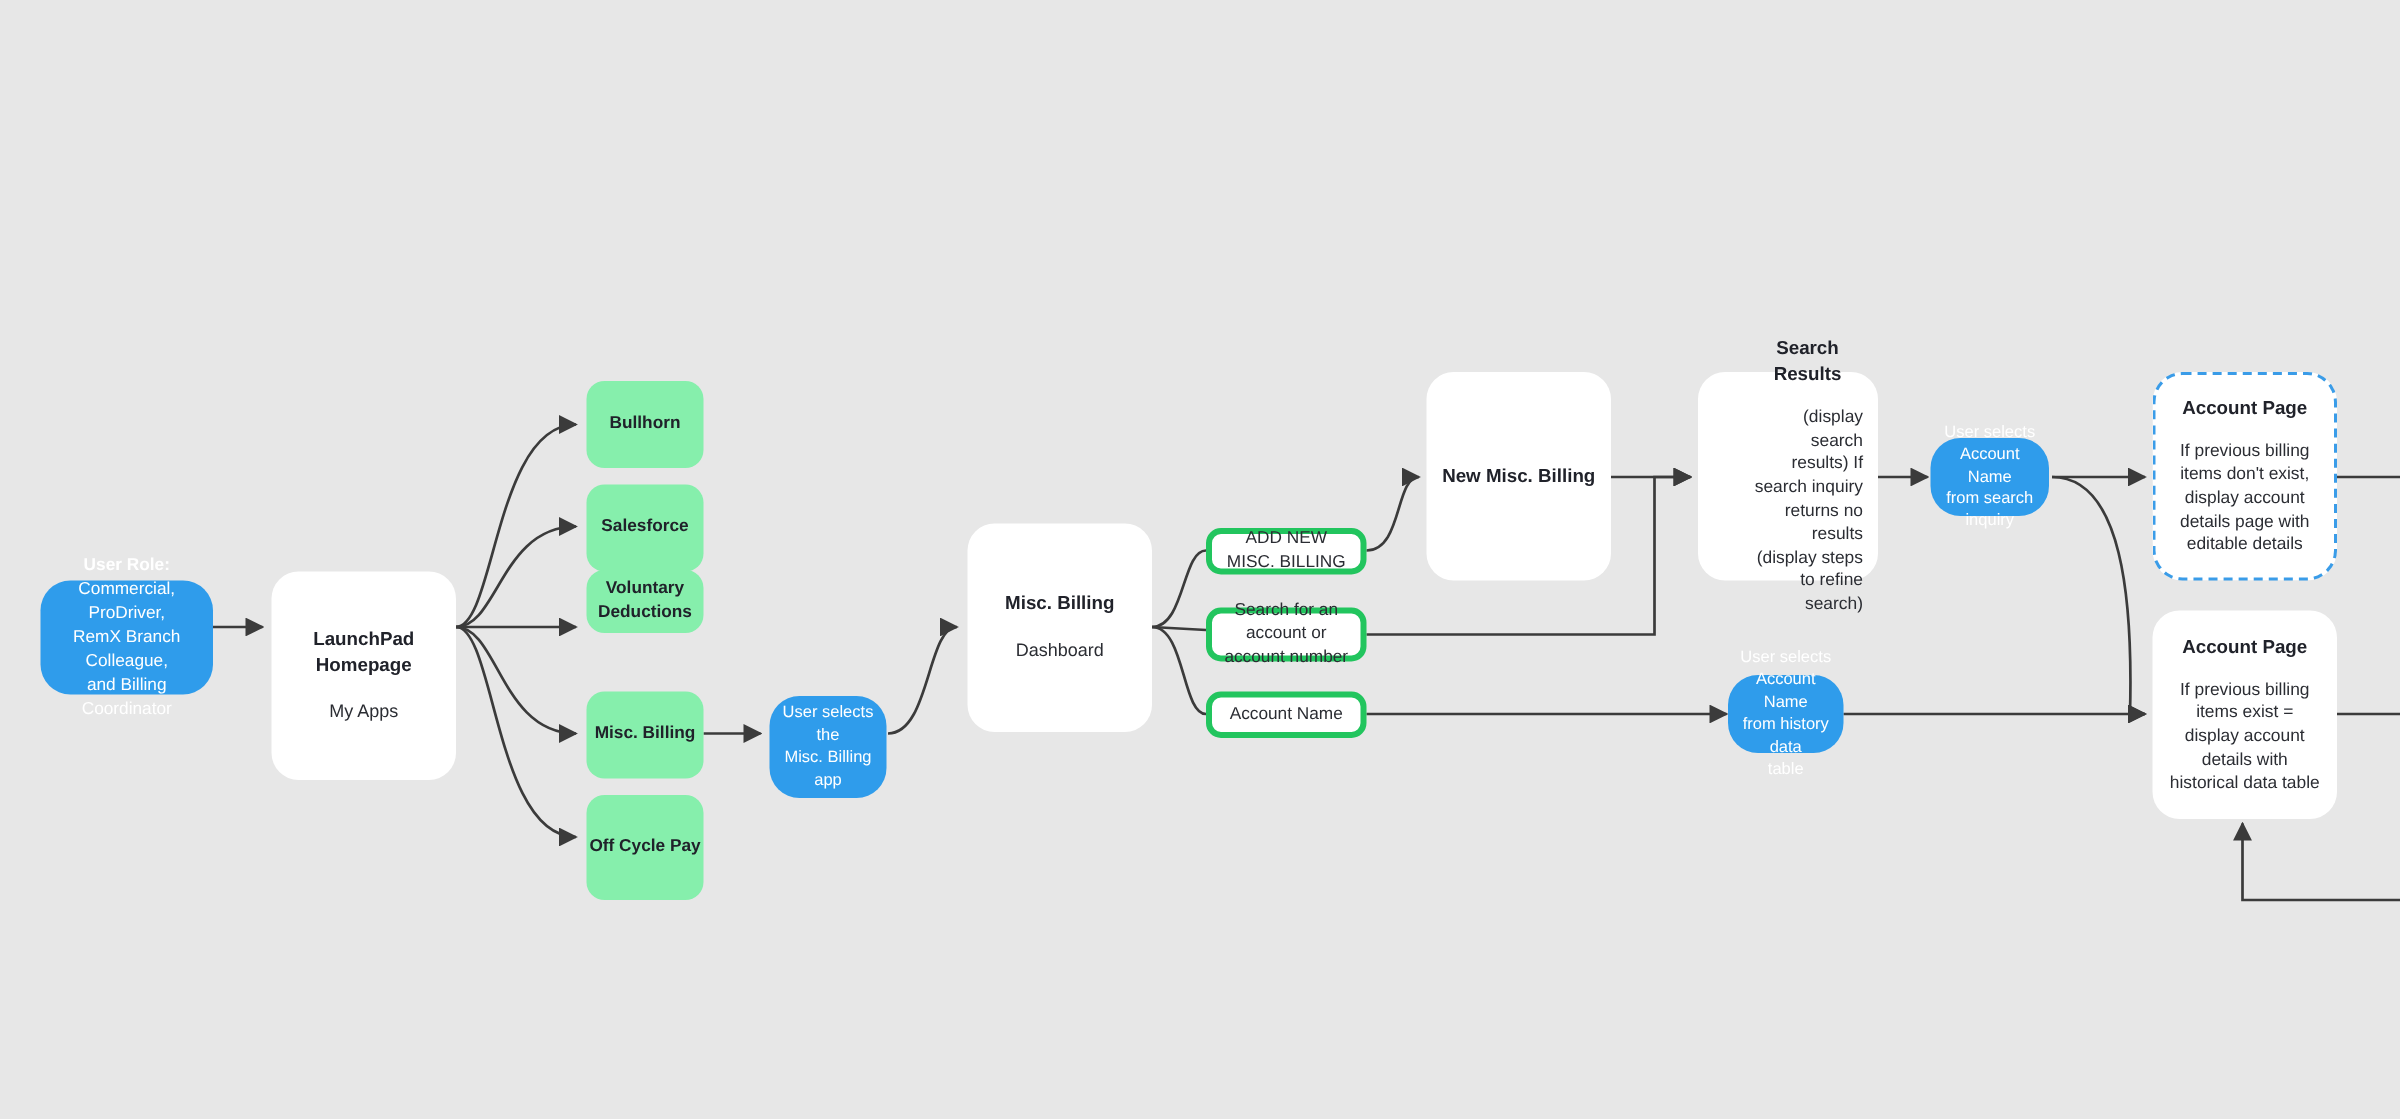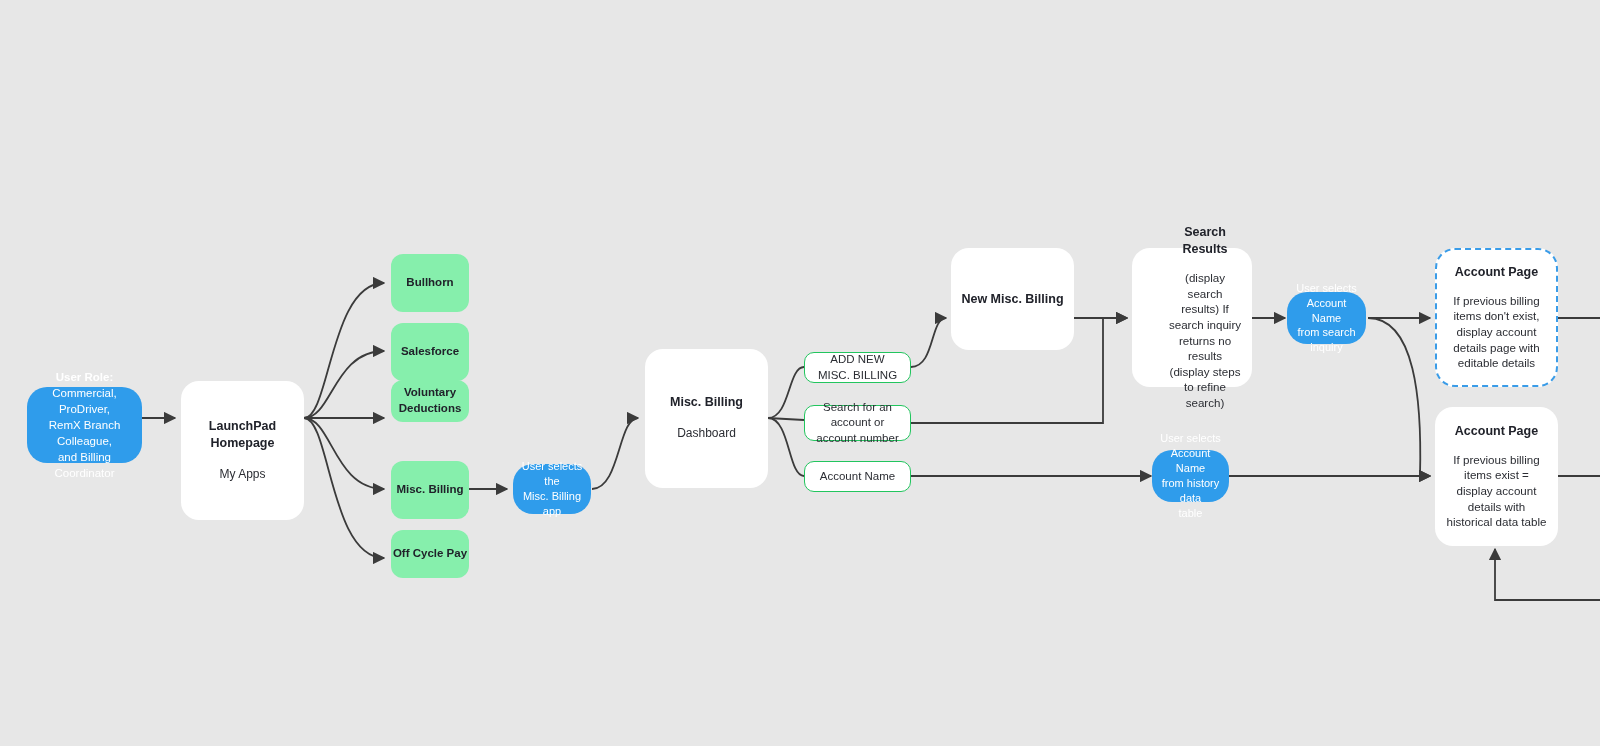--- a/index.html
+++ b/index.html
@@ -90,21 +90,21 @@
     line-height: 1.4;
   }
   .pill .pbody {
     font-size: 11.5px;
     color: #ffffff;
     line-height: 1.4;
   }
   
   .opt {
     background: #ffffff;
-    border: 1px solid #22c55e;
+    border: 4px solid #22c55e;
     border-radius: 10px;
   }
   .opt .otext {
     color: #2b2d33;
     font-size: 11.5px;
     line-height: 1.35;
     padding: 0 8px;
   }
   
   .dashed {
@@ -187,25 +187,25 @@
 
   <div class="node app-tile" style="left:391px; top:380px; width:78px; height:42px;">
     <div class="title">Voluntary</div>
     <div class="title">Deductions</div>
   </div>
 
   <div class="node app-tile" style="left:391px; top:461px; width:78px; height:58px;">
     <div class="title">Misc. Billing</div>
   </div>
 
-  <div class="node app-tile" style="left:391px; top:530px; width:78px; height:48px;">
+  <div class="node app-tile" style="left:391px; top:530px; width:78px; height:70px;">
     <div class="title">Off Cycle Pay</div>
   </div>
 
-  <div class="node pill" style="left:513px; top:464px; width:78px; height:50px;justify-content:center;">
+  <div class="node pill" style="left:513px; top:464px; width:78px; height:68px;justify-content:center;">
     <div class="ptext">User selects the</div>
     <div class="ptext">Misc. Billing app</div>
   </div>
 
   <div class="node card" style="left:645px; top:349px; width:123px; height:139px;">
     <div class="title">Misc. Billing</div>
     <div class="sub">Dashboard</div>
   </div>
 
   <div class="node opt" style="left:804px; top:352px; width:107px; height:31px;">
@@ -214,27 +214,27 @@
 
   <div class="node opt" style="left:804px; top:405px; width:107px; height:36px;text-align:center;">
     <div class="otext">Search for an account or</div>
     <div class="otext">account number</div>
   </div>
 
   <div class="node opt" style="left:804px; top:461px; width:107px; height:31px;">
     <div class="otext">Account Name</div>
   </div>
 
-  <div class="node card" style="left:951px; top:248px; width:123px; height:102px;">
+  <div class="node card" style="left:951px; top:248px; width:123px; height:139px;">
     <div class="title">New Misc. Billing</div>
   </div>
 
   <div class="node card" style="left:1132px; top:248px; width:120px; height:139px;padding-left:36px;">
     <div class="title">Search Results</div>
-    <div class="body" style="margin-top:12px;">(display search results) If search inquiry returns no results (display steps to refine search)</div>
+    <div class="body" style="margin-top:12px;text-align:right;">(display search results) If search inquiry returns no results (display steps to refine search)</div>
   </div>
 
   <div class="node pill" style="left:1287px; top:292px; width:79px; height:52px;">
     <div class="ptext">User selects</div>
     <div class="ptext">Account Name</div>
     <div class="ptext">from search</div>
     <div class="ptext">inquiry</div>
   </div>
 
   <div class="node pill" style="left:1152px; top:450px; width:77px; height:52px;">

